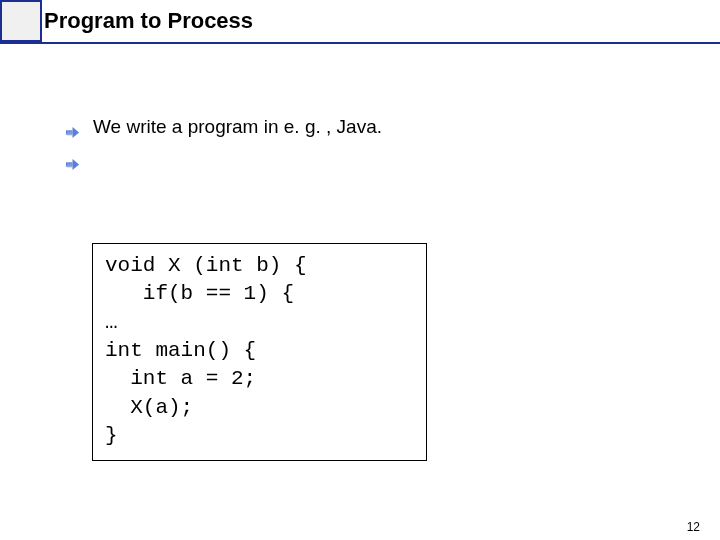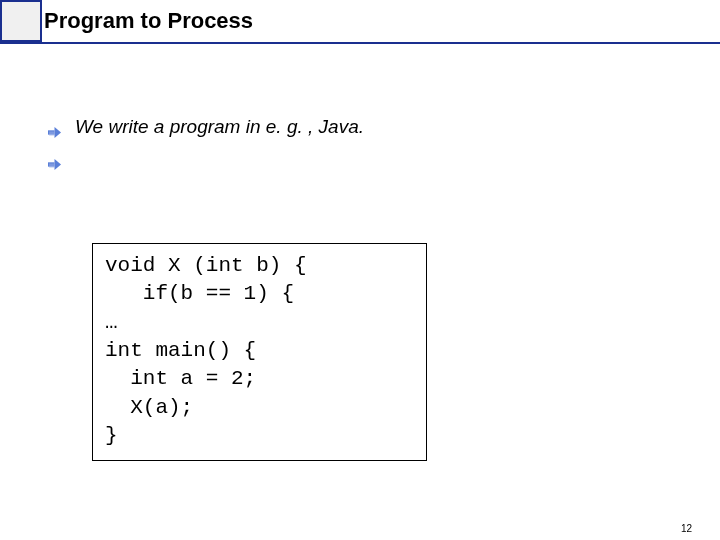--- a/index.html
+++ b/index.html
@@ -32,23 +32,22 @@
     position: absolute;
     top: 42px;
     left: 0;
     width: 720px;
     height: 2px;
     background: #1a2f8f;
   }
   .body {
     position: absolute;
     top: 115px;
-    left: 48px;
+    left: 66px;
     right: 40px;
-    font-style: italic;
   }
   .bullet-row {
     display: flex;
     align-items: flex-start;
     margin-bottom: 2px;
     font-size: 19px;
     line-height: 1.25;
   }
   .bullet-icon {
     flex: 0 0 auto;
@@ -68,22 +67,22 @@
     padding: 8px 12px 10px 12px;
     font-family: "Courier New", monospace;
     font-size: 21px;
     line-height: 1.35;
     white-space: pre;
     color: #000;
   }
   .page-num {
     position: absolute;
     bottom: 6px;
-    right: 28px;
-    font-size: 10px;
+    right: 20px;
+    font-size: 12px;
     font-family: Arial, sans-serif;
     color: #000;
   }
 </style>
 </head>
 <body>
 
 <div class="slide">
   <div class="corner-box"></div>
   <div class="title">Program to Process</div>

